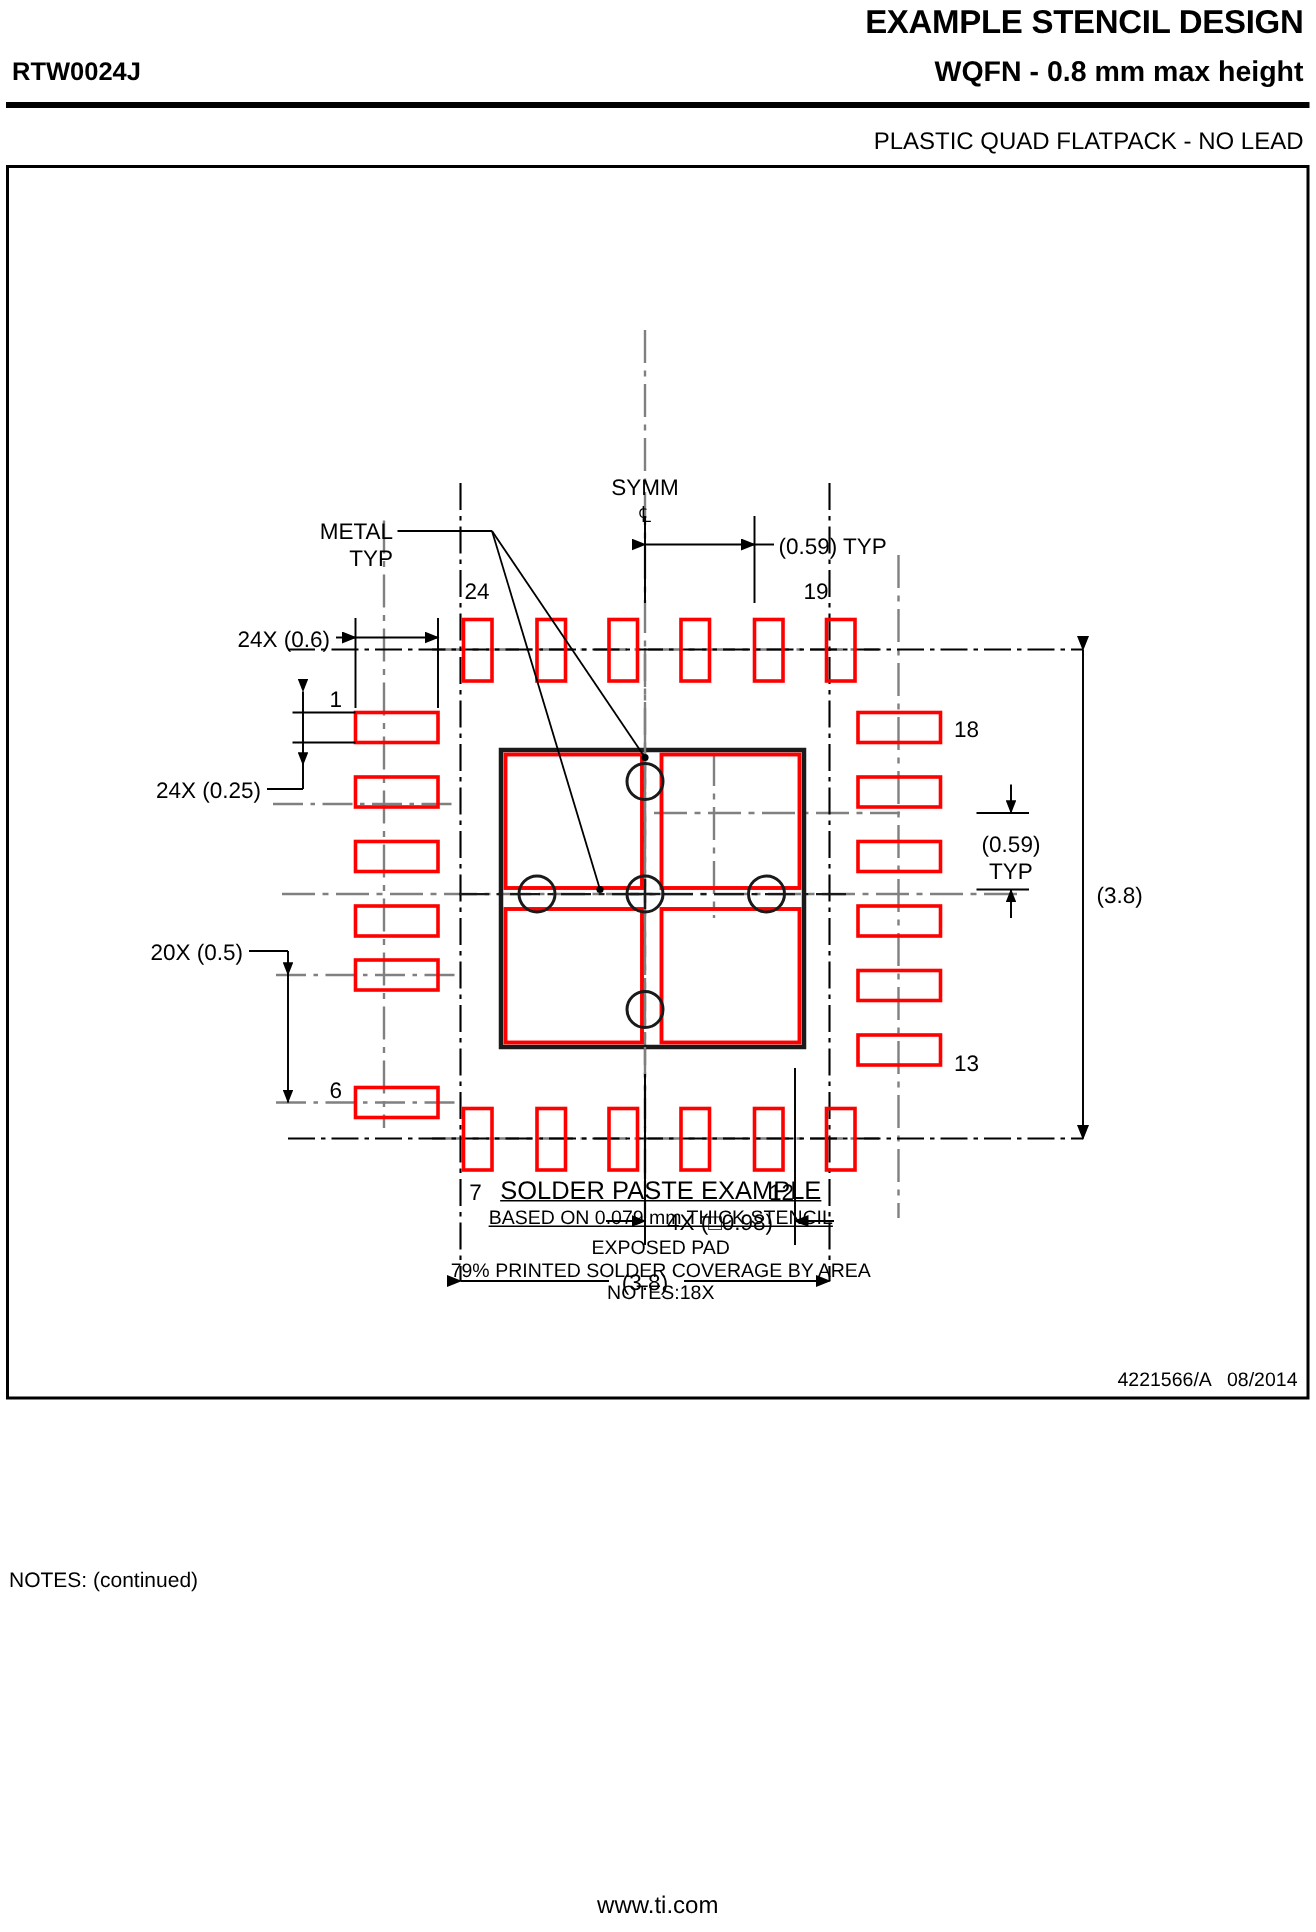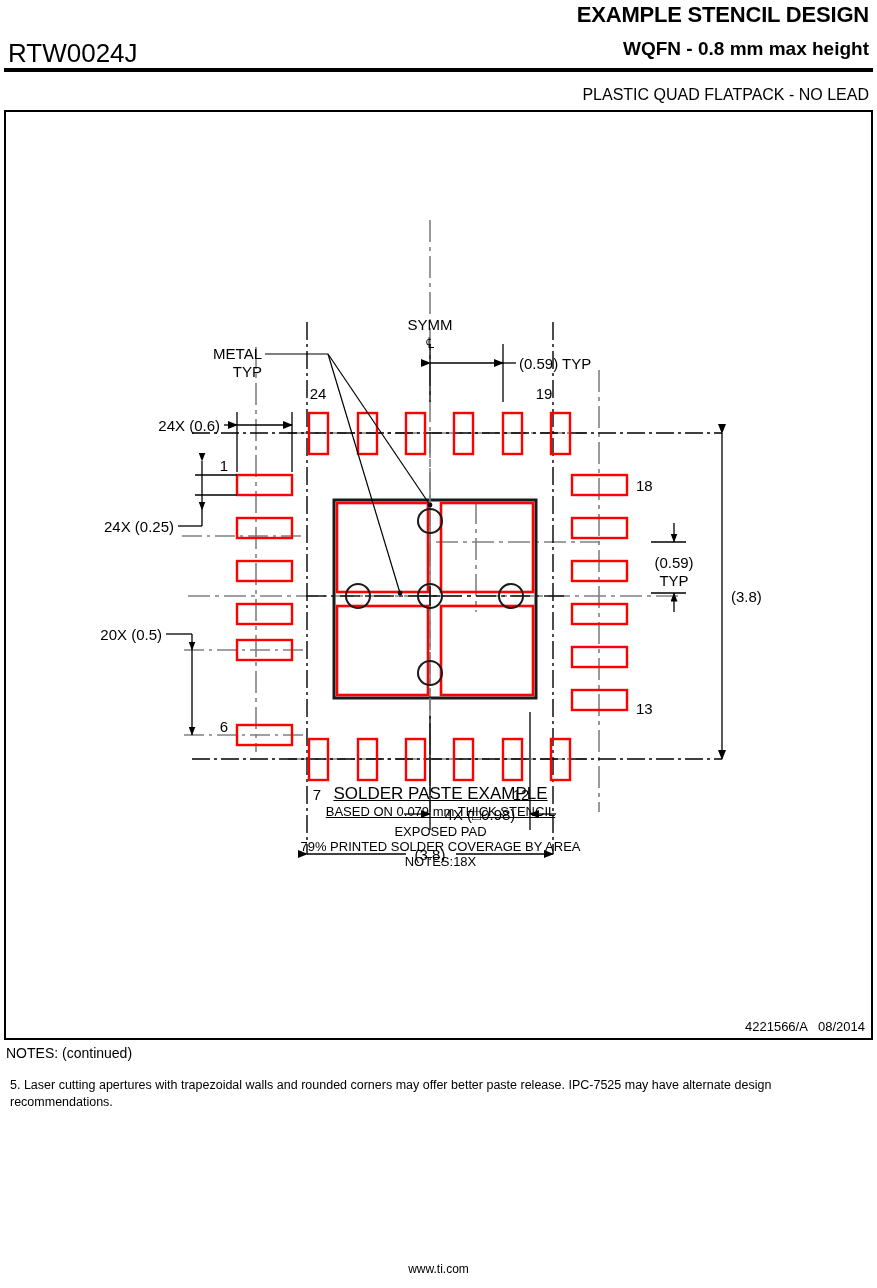--- a/index.html
+++ b/index.html
@@ -24,22 +24,22 @@
   .hdr-title {
     position: absolute;
     right: 8px; top: 2px;
     font-size: 22px;
     font-weight: bold;
     letter-spacing: -0.2px;
   }
   .hdr-part {
     position: absolute;
     left: 8px; top: 38px;
-    font-size: 26px;
-    font-weight: normal;
+    font-size: 17px;
+    font-weight: bold;
   }
   .hdr-pkg {
     position: absolute;
     right: 8px; top: 38px;
     font-size: 19px;
     font-weight: bold;
   }
   .hdr-rule {
     position: absolute;
     left: 4px; top: 68px;
@@ -50,21 +50,21 @@
     position: absolute;
     right: 8px; top: 74px;
     font-size: 16px;
     margin-top: 12px;
   }
 
   
   .frame {
     position: absolute;
     left: 4px; top: 110px;
-    width: 869px; height: 930px;
+    width: 869px; height: 823px;
     border: 2px solid #000;
     background: #fff;
   }
   .frame-code {
     position: absolute;
     right: 6px; bottom: 4px;
     font-size: 13px;
     white-space: pre;
   }
 
@@ -106,21 +106,21 @@
     line-height: 1.35;
   }
   .note-item .note-body { display: inline; }
 
   
   .footer {
     position: absolute;
     left: 0; top: 1262px;
     width: 877px;
     text-align: center;
-    font-size: 12px;
+    font-size: 16px;
   }
 
   text { font-family: "Liberation Sans", sans-serif; fill: #000; }
 </style>
 </head>
 <body>
 
 <div class="header">
   <div class="hdr-title">EXAMPLE STENCIL DESIGN</div>
   <div class="hdr-part">RTW0024J</div>
@@ -337,21 +337,17 @@
     <div class="cap-sub">EXPOSED PAD</div>
     <div class="cap-sub">79% PRINTED SOLDER COVERAGE BY AREA</div>
     <div class="cap-sub">NOTES:18X</div>
   </div>
 
   <div class="frame-code">4221566/A   08/2014</div>
 </div>
 
 <div class="notes" style="top:1045px; height:70px;">
   <div class="notes-head">NOTES: (continued)</div>
-  <div class="note-item">
-    <span>5.</span>
-    <span class="note-body">Laser cutting apertures with trapezoidal walls and rounded corners may offer better paste release. IPC-7525 may have alternate design recommendations.</span>
-  </div>
 </div>
 
 <div class="footer">
   <span>www.ti.com</span>
 </div>
 
 </body></html>

